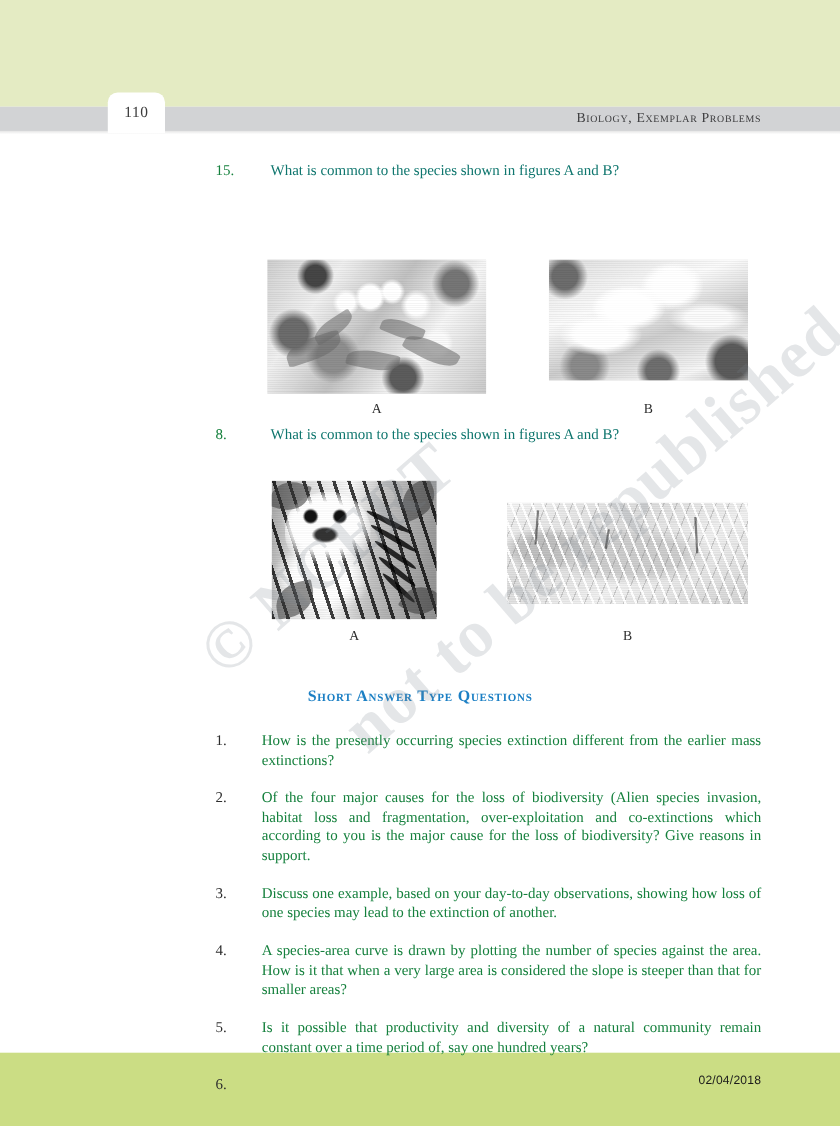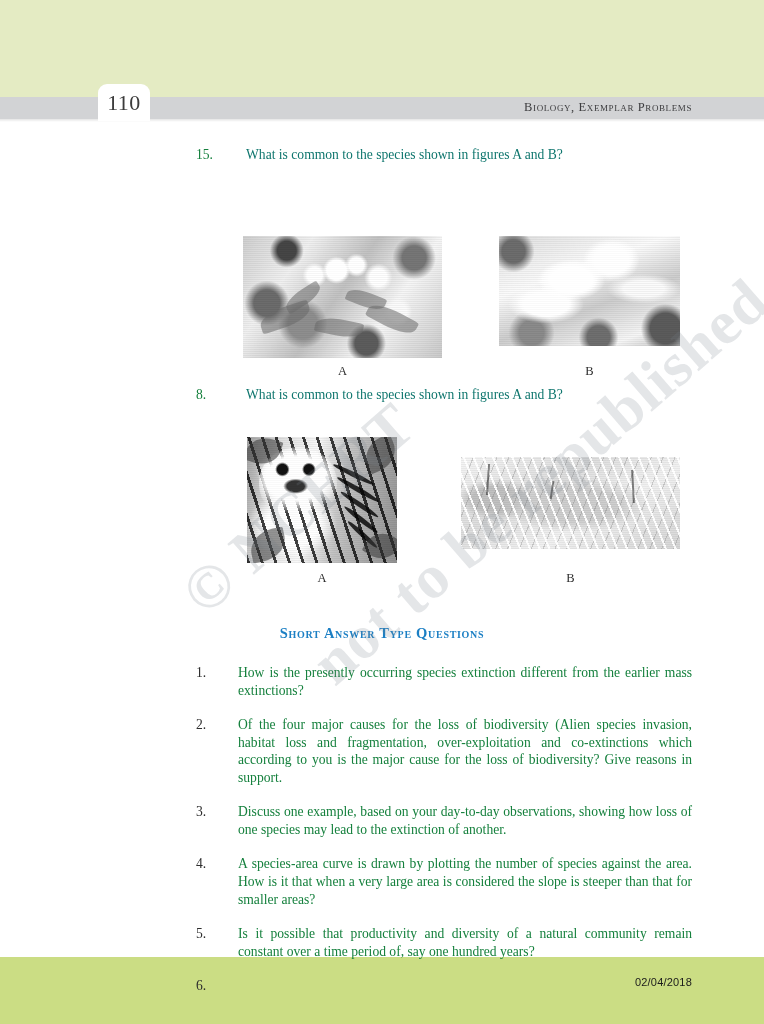--- a/index.html
+++ b/index.html
@@ -52,21 +52,21 @@
     top: 84px;
     width: 52px;
     height: 37px;
     background: #ffffff;
     border-radius: 9px 9px 0 0;
     display: flex;
     align-items: center;
     justify-content: center;
   }
   .page-number-tab span {
-    font-size: 22px;
+    font-size: 14px;
     letter-spacing: 0.5px;
     color: #3b3b3b;
   }
   .running-head {
     position: absolute;
     right: 72px;
     top: 100px;
     font-size: 12.5px;
     font-variant: small-caps;
     letter-spacing: 0.6px;

